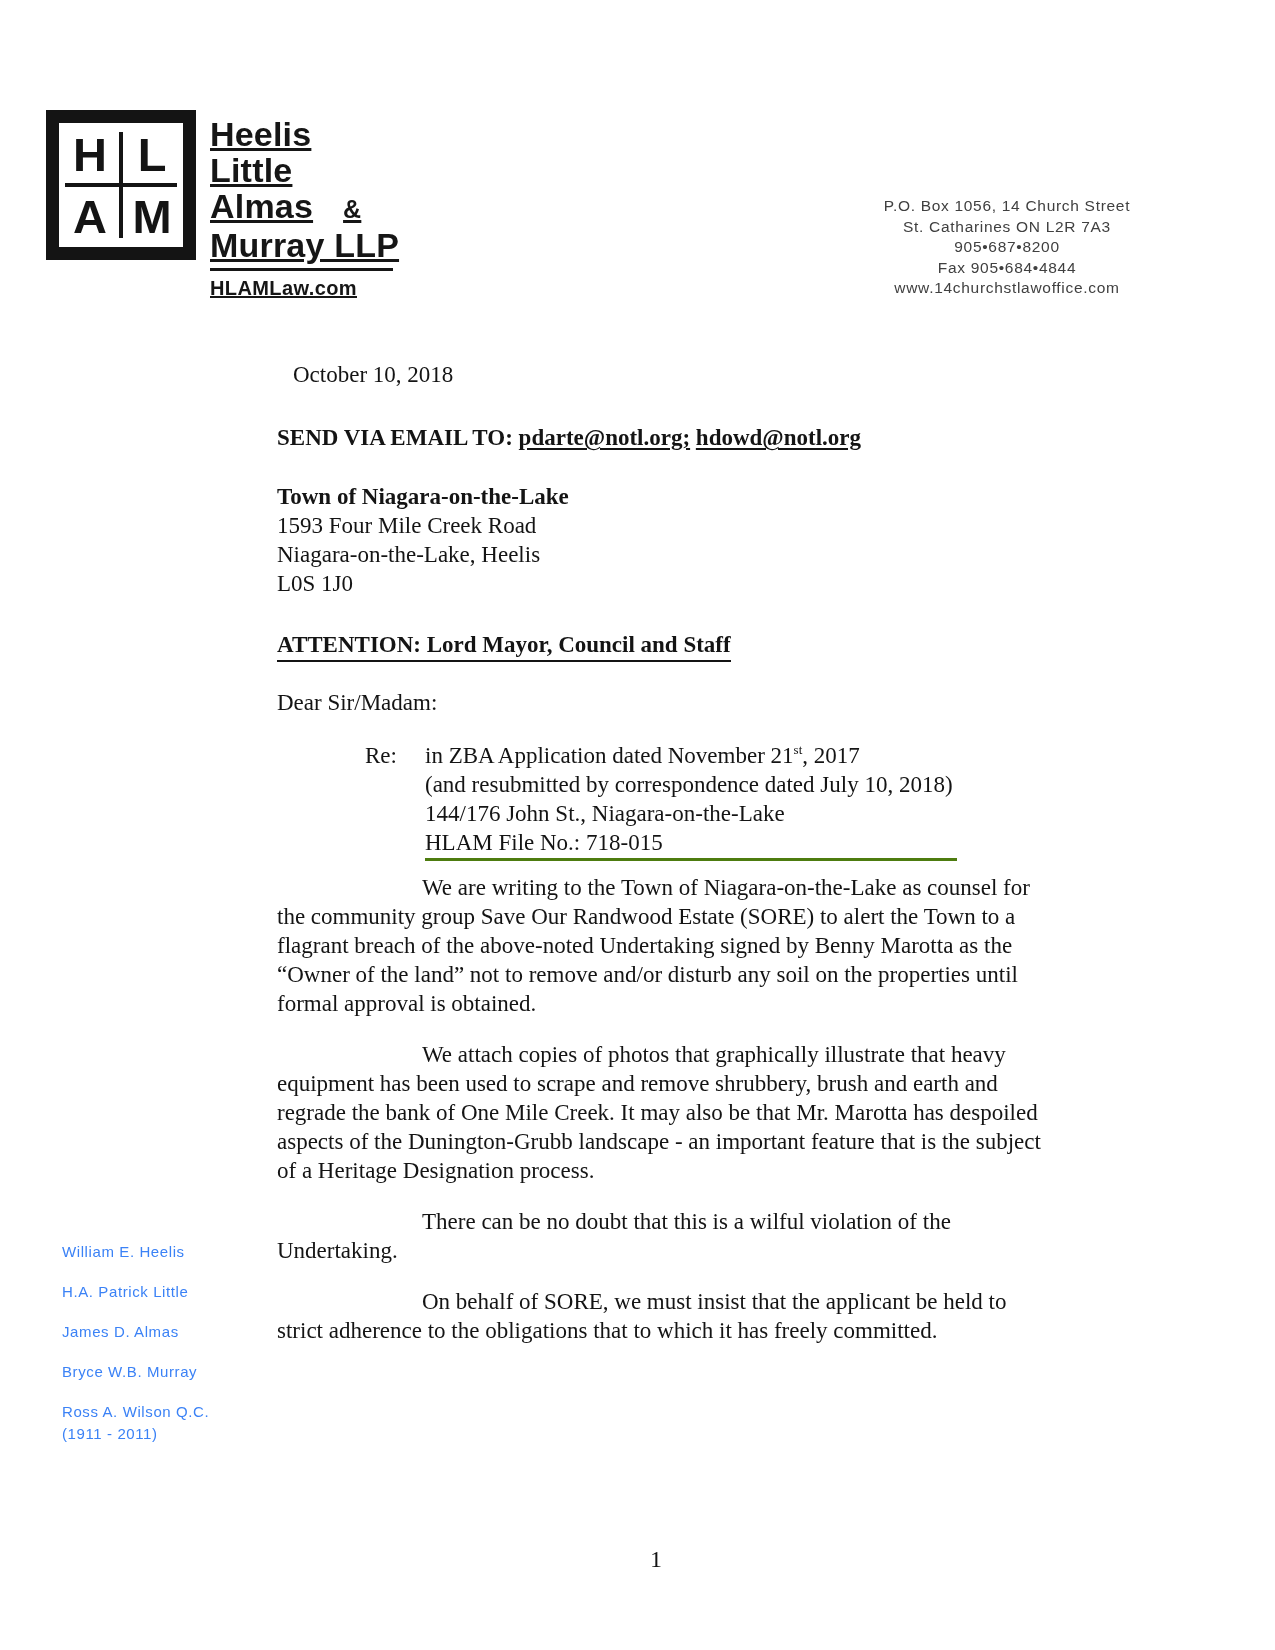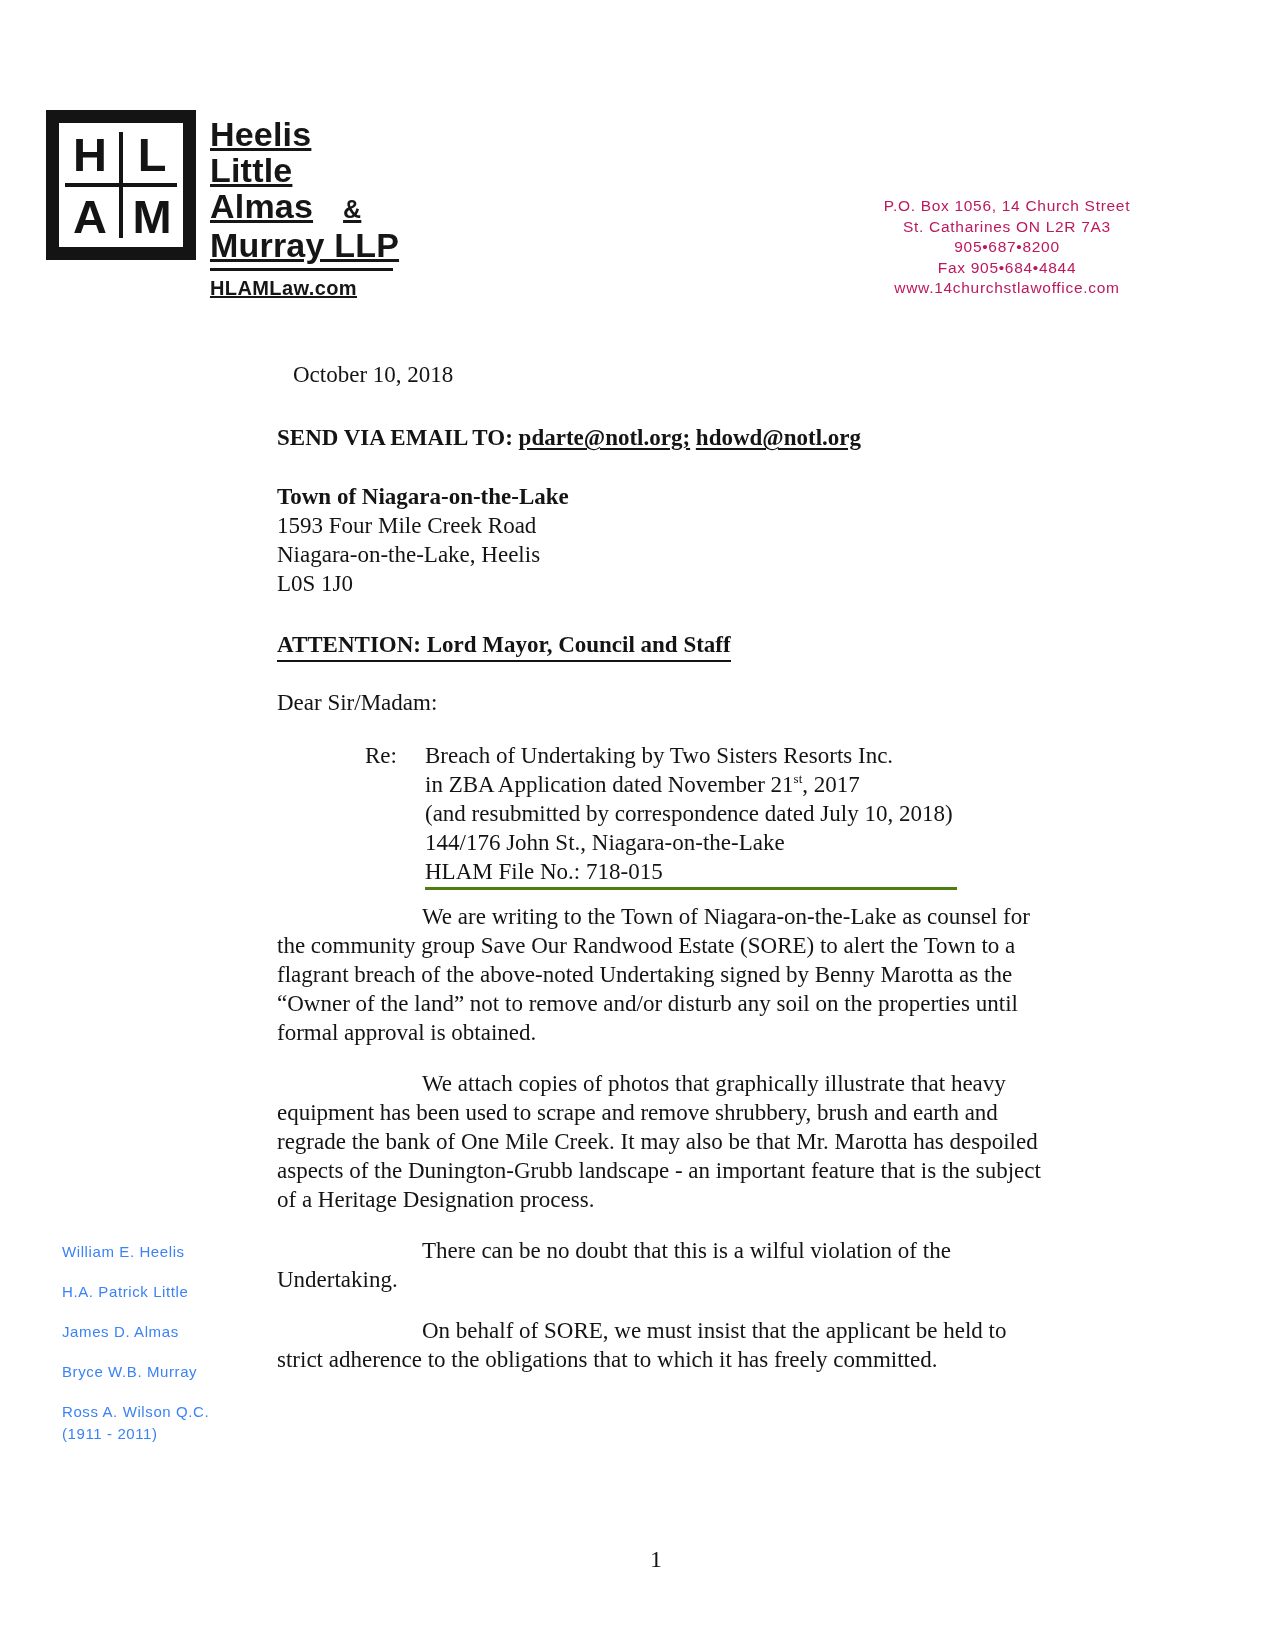--- a/index.html
+++ b/index.html
@@ -23,21 +23,21 @@
 
   .firm { position:absolute; left:210px; top:116px; font-family:"Liberation Sans", sans-serif; color:#161616;text-decoration:underline; }
   .firm-line { font-weight:700; font-size:34px; line-height:36px; letter-spacing:0.2px; }
   .amp { font-size:25px; font-weight:700; margin-left:30px; }
   .firm-rule { width:183px; height:3px; background:#161616; margin-top:5px; }
   .firm-site { font-weight:700; font-size:20px; letter-spacing:0.4px; margin-top:6px; }
 
   .contact {
     position:absolute; left:872px; top:196px; width:270px; text-align:center;
     font-family:"Liberation Sans", sans-serif; font-size:15.5px; line-height:20.5px;
-    letter-spacing:0.7px; color:#be185d;
+    letter-spacing:0.7px; color:#404040;
   }
 
   
   .letter { position:absolute; left:277px; top:360px; width:775px;
     font-size:23px; line-height:29px; color:#141414; }
   .date { margin-bottom:34px;margin-left:16px; }
   .send-line { font-weight:700; margin-bottom:30px; }
   .email-link { text-decoration:underline; text-decoration-thickness:2px; text-underline-offset:3px; }
   .recipient { margin-bottom:32px; }
   .recipient-name { font-weight:700; }
@@ -112,21 +112,20 @@
 
     <div class="attention">
       <span>ATTENTION: Lord Mayor, Council and Staff</span>
     </div>
 
     <div class="salutation">Dear Sir/Madam:</div>
 
     <div class="re-block">
       <div class="re-label">Re:</div>
       <div class="re-lines">
-        <div>Breach of Undertaking by Two Sisters Resorts Inc.</div>
         <div><span>in ZBA Application dated November 21</span><sup>st</sup><span>, 2017</span></div>
         <div>(and resubmitted by correspondence dated July 10, 2018)</div>
         <div>144/176 John St., Niagara-on-the-Lake</div>
         <div><span class="file-line">HLAM File No.: 718-015</span></div>
       </div>
     </div>
 
     <p class="para">We are writing to the Town of Niagara-on-the-Lake as counsel for the community group Save Our Randwood Estate (SORE) to alert the Town to a flagrant breach of the above-noted Undertaking signed by Benny Marotta as the “Owner of the land” not to remove and/or disturb any soil on the properties until formal approval is obtained.</p>
     <p class="para">We attach copies of photos that graphically illustrate that heavy equipment has been used to scrape and remove shrubbery, brush and earth and regrade the bank of One Mile Creek.  It may also be that Mr. Marotta has despoiled aspects of the Dunington-Grubb landscape - an important feature that is the subject of a Heritage Designation process.</p>
     <p class="para">There can be no doubt that this is a wilful violation of the Undertaking.</p>

